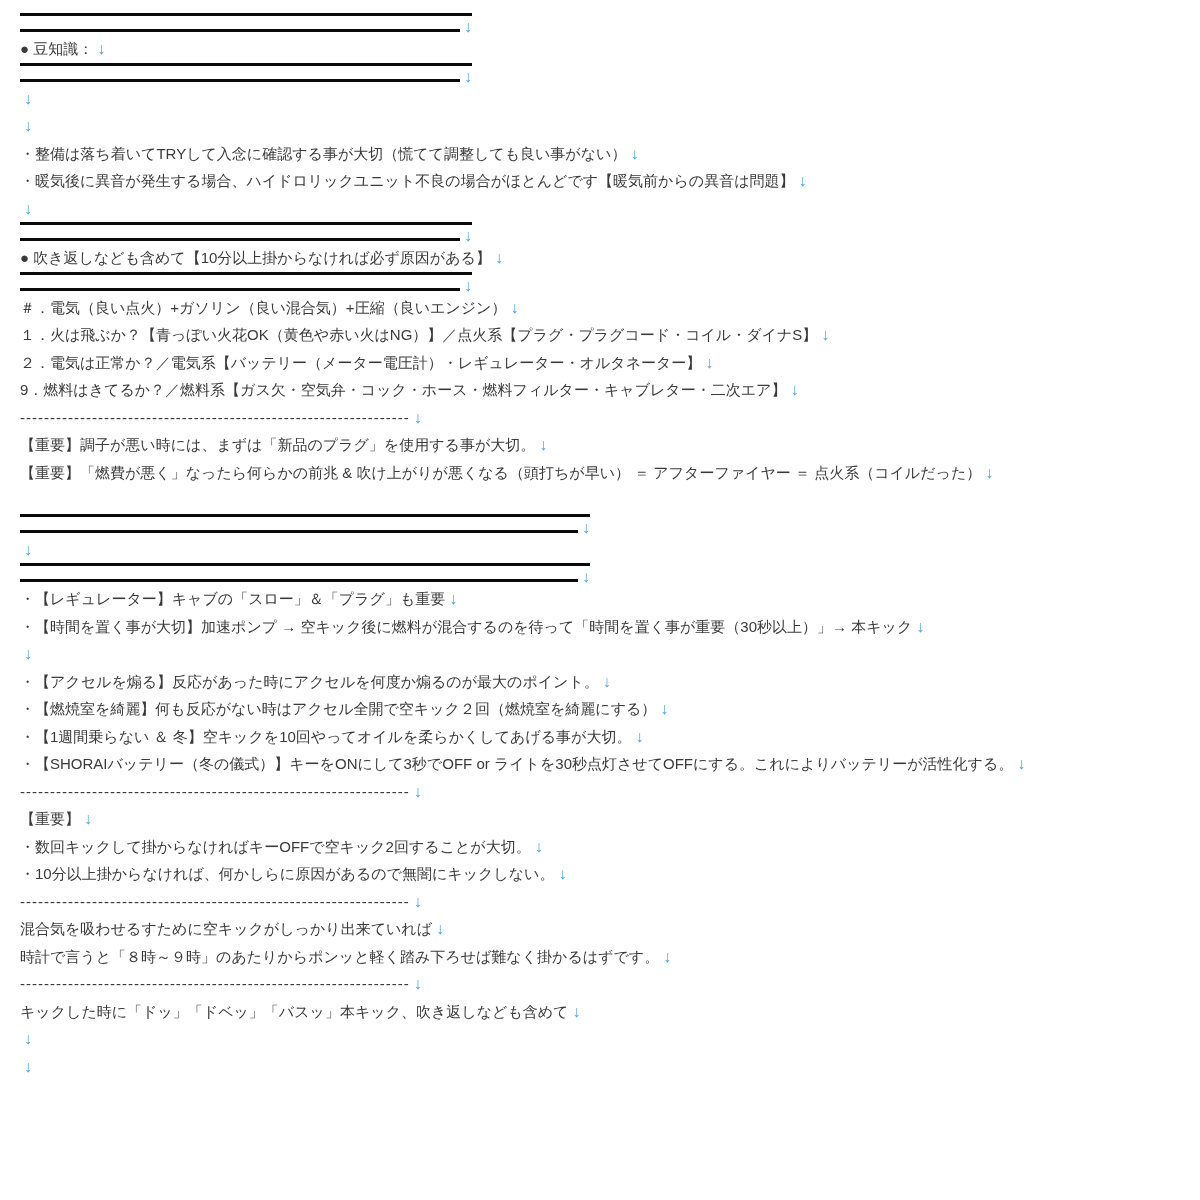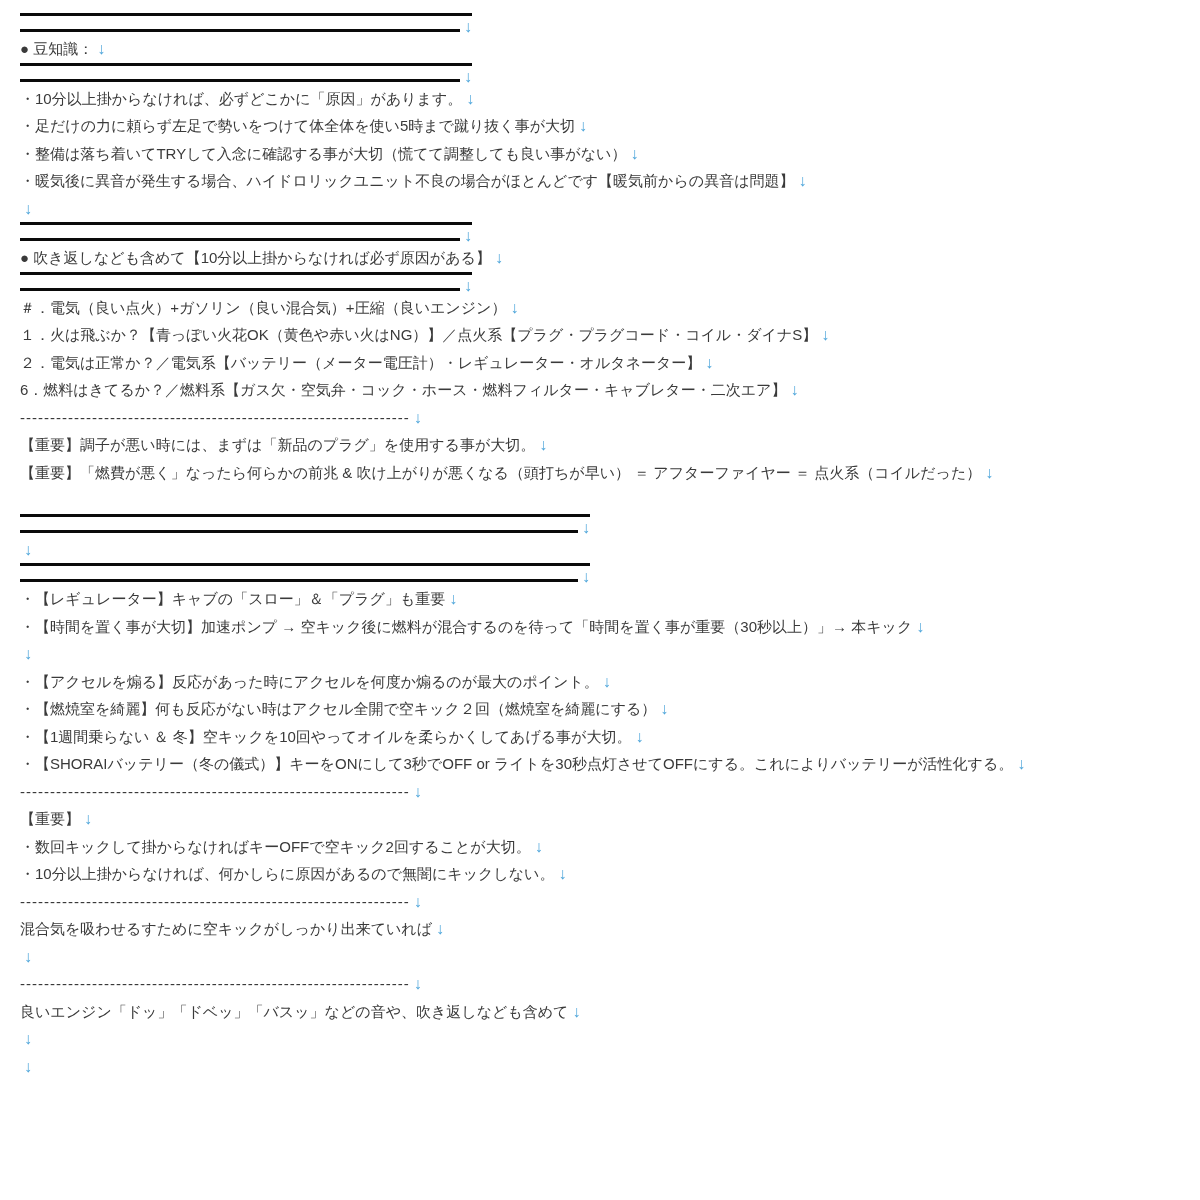--- a/index.html
+++ b/index.html
@@ -52,24 +52,22 @@
   }
   .heading .txt { color: var(--text-color, #3a3a3a); }
 </style>
 </head>
 <body style="background: rgb(255, 255, 255);">
 
 <div id="doc"><div class="line rule"><span class="rule rule-short"></span><span class="arrow">↓</span></div><div class="line heading">
       <span class="txt">● 豆知識：</span>
       <span class="arrow">↓</span>
     </div><div class="line rule"><span class="rule rule-short"></span><span class="arrow">↓</span></div><div class="line text">
-      <span class="txt">・10分以上掛からなければ、必ずどこかに「原因」があります。</span>
       <span class="arrow">↓</span>
     </div><div class="line text">
-      <span class="txt">・足だけの力に頼らず左足で勢いをつけて体全体を使い5時まで蹴り抜く事が大切</span>
       <span class="arrow">↓</span>
     </div><div class="line text">
       <span class="txt">・整備は落ち着いてTRYして入念に確認する事が大切（慌てて調整しても良い事がない）</span>
       <span class="arrow">↓</span>
     </div><div class="line text">
       <span class="txt">・暖気後に異音が発生する場合、ハイドロリックユニット不良の場合がほとんどです【暖気前からの異音は問題】</span>
       <span class="arrow">↓</span>
     </div><div class="line blank">
       <span class="arrow">↓</span>
     </div><div class="line rule"><span class="rule rule-short"></span><span class="arrow">↓</span></div><div class="line heading">
@@ -78,21 +76,21 @@
     </div><div class="line rule"><span class="rule rule-short"></span><span class="arrow">↓</span></div><div class="line text">
       <span class="txt">＃．電気（良い点火）+ガソリン（良い混合気）+圧縮（良いエンジン）</span>
       <span class="arrow">↓</span>
     </div><div class="line text">
       <span class="txt">１．火は飛ぶか？【青っぽい火花OK（黄色や赤い火はNG）】／点火系【プラグ・プラグコード・コイル・ダイナS】</span>
       <span class="arrow">↓</span>
     </div><div class="line text">
       <span class="txt">２．電気は正常か？／電気系【バッテリー（メーター電圧計）・レギュレーター・オルタネーター】</span>
       <span class="arrow">↓</span>
     </div><div class="line text">
-      <span class="txt">6．燃料はきてるか？／燃料系【ガス欠・空気弁・コック・ホース・燃料フィルター・キャブレター・二次エア】</span>
+      <span class="txt">9．燃料はきてるか？／燃料系【ガス欠・空気弁・コック・ホース・燃料フィルター・キャブレター・二次エア】</span>
       <span class="arrow">↓</span>
     </div><div class="line dashes">
       <span class="txt">-----------------------------------------------------------------</span>
       <span class="arrow">↓</span>
     </div><div class="line text">
       <span class="txt">【重要】調子が悪い時には、まずは「新品のプラグ」を使用する事が大切。</span>
       <span class="arrow">↓</span>
     </div><div class="line text">
       <span class="txt">【重要】「燃費が悪く」なったら何らかの前兆 &amp; 吹け上がりが悪くなる（頭打ちが早い） ＝ アフターファイヤー ＝ 点火系（コイルだった）</span>
       <span class="arrow">↓</span>
@@ -130,24 +128,25 @@
     </div><div class="line text">
       <span class="txt">・10分以上掛からなければ、何かしらに原因があるので無闇にキックしない。</span>
       <span class="arrow">↓</span>
     </div><div class="line dashes">
       <span class="txt">-----------------------------------------------------------------</span>
       <span class="arrow">↓</span>
     </div><div class="line text">
       <span class="txt">混合気を吸わせるすために空キックがしっかり出来ていれば</span>
       <span class="arrow">↓</span>
     </div><div class="line text">
+      <span class="txt">時計で言うと「８時～９時」のあたりからポンッと軽く踏み下ろせば難なく掛かるはずです。</span>
       <span class="arrow">↓</span>
     </div><div class="line dashes">
       <span class="txt">-----------------------------------------------------------------</span>
       <span class="arrow">↓</span>
     </div><div class="line text">
-      <span class="txt">良いエンジン「ドッ」「ドベッ」「バスッ」などの音や、吹き返しなども含めて</span>
+      <span class="txt">キックした時に「ドッ」「ドベッ」「バスッ」本キック、吹き返しなども含めて</span>
       <span class="arrow">↓</span>
     </div><div class="line text">
       <span class="arrow">↓</span>
     </div><div class="line text">
       <span class="arrow">↓</span>
     </div></div>
 
 </body></html>

